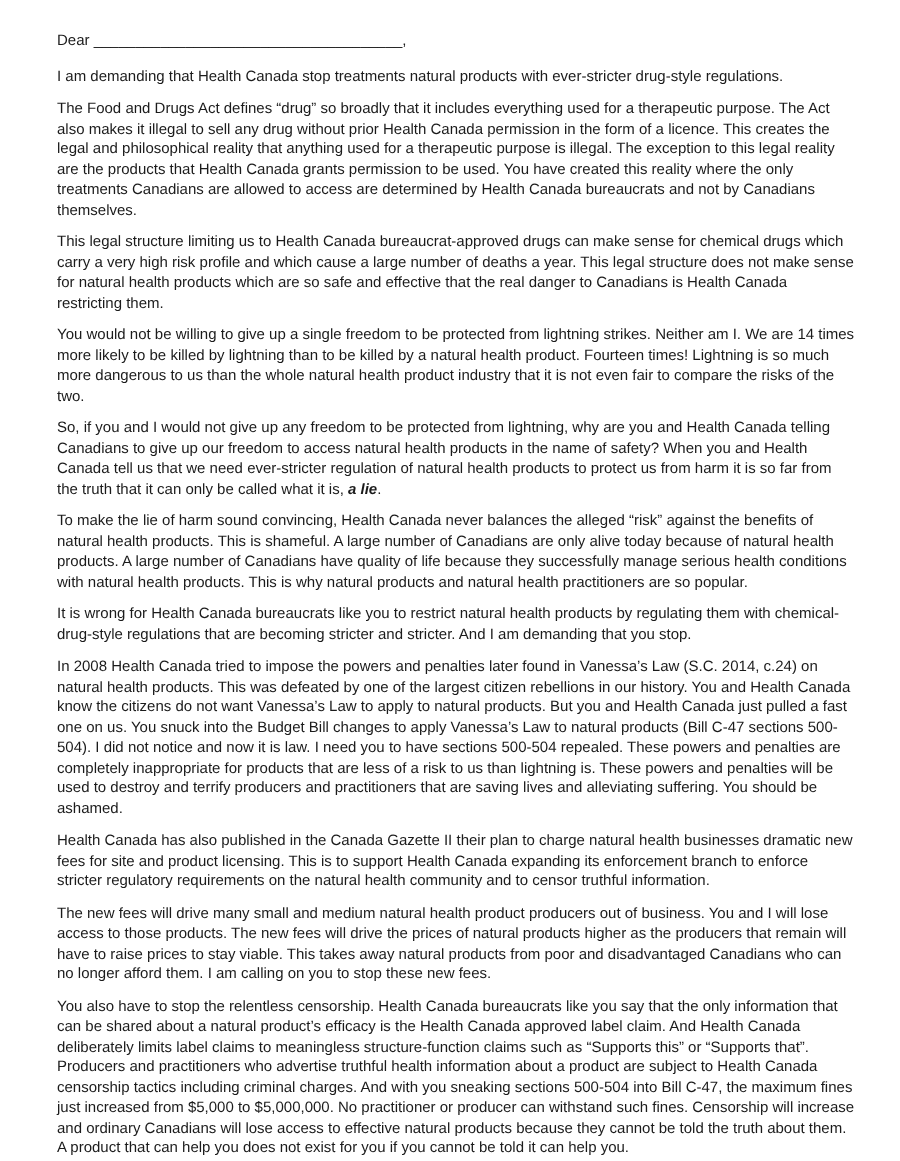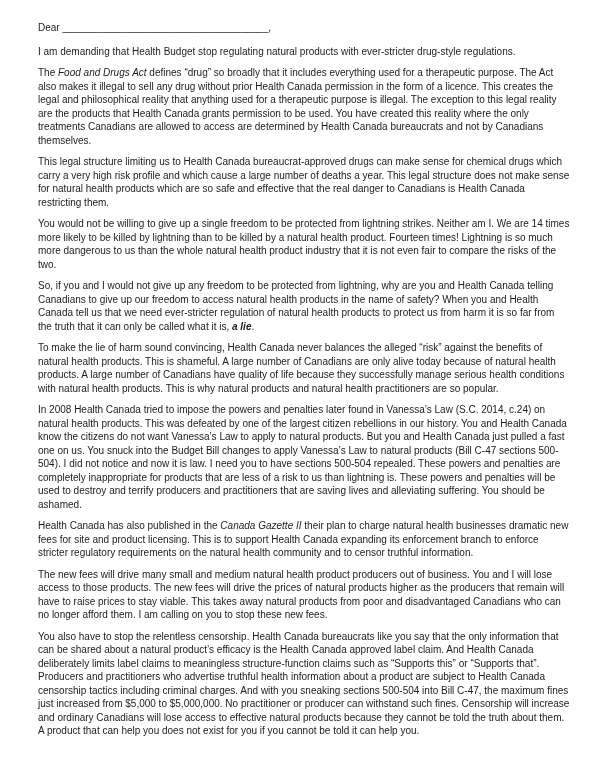--- a/index.html
+++ b/index.html
@@ -22,34 +22,35 @@
     line-height: 13.5px;
     margin-bottom: 10px;
     white-space: nowrap;
   }
   .para {
     font-size: 10px;
     line-height: 13.5px;
     margin-bottom: 8px;
     color: #1b1b1b;
   }
-  .italic { font-style: italic; }
+  .italic { }
   .bold-italic { font-style: italic; font-weight: bold; text-align: center; }
   .blank { letter-spacing: 0; }
 </style>
 </head>
 <body>
 
 <div class="page">
   <p class="salutation"><span>Dear </span><span class="blank">_____________________________________</span><span>,</span></p>
   <div>
-      <p class="para"><span>I am demanding that Health Budget stop regulating natural products with ever-stricter drug-style regulations.</span></p>
+      <p class="para"><span>I am demanding that Health Canada stop treatments natural products with ever-stricter drug-style regulations.</span></p>
       <p class="para"><span>The </span><span class="italic">Food and Drugs Act</span><span> defines “drug” so broadly that it includes everything used for a therapeutic purpose. The Act also makes it illegal to sell any drug without prior Health Canada permission in the form of a licence. This creates the legal and philosophical reality that anything used for a therapeutic purpose is illegal. The exception to this legal reality are the products that Health Canada grants permission to be used. You have created this reality where the only treatments Canadians are allowed to access are determined by Health Canada bureaucrats and not by Canadians themselves.</span></p>
       <p class="para"><span>This legal structure limiting us to Health Canada bureaucrat-approved drugs can make sense for chemical drugs which carry a very high risk profile and which cause a large number of deaths a year. This legal structure does not make sense for natural health products which are so safe and effective that the real danger to Canadians is Health Canada restricting them.</span></p>
       <p class="para"><span>You would not be willing to give up a single freedom to be protected from lightning strikes. Neither am I.  We are 14 times more likely to be killed by lightning than to be killed by a natural health product. Fourteen times! Lightning is so much more dangerous to us than the whole natural health product industry that it is not even fair to compare the risks of the two.</span></p>
       <p class="para"><span>So, if you and I would not give up any freedom to be protected from lightning, why are you and Health Canada telling Canadians to give up our freedom to access natural health products in the name of safety? When you and Health Canada tell us that we need ever-stricter regulation of natural health products to protect us from harm it is so far from the truth that it can only be called what it is, </span><span class="bold-italic">a lie</span><span>.</span></p>
       <p class="para"><span>To make the lie of harm sound convincing, Health Canada never balances the alleged “risk” against the benefits of natural health products. This is shameful. A large number of Canadians are only alive today because of natural health products. A large number of Canadians have quality of life because they successfully manage serious health conditions with natural health products. This is why natural products and natural health practitioners are so popular.</span></p>
+      <p class="para"><span>It is wrong for Health Canada bureaucrats like you to restrict natural health products by regulating them with chemical-drug-style regulations that are becoming stricter and stricter. And I am demanding that you stop.</span></p>
       <p class="para"><span>In 2008 Health Canada tried to impose the powers and penalties later found in Vanessa’s Law (S.C. 2014, c.24) on natural health products. This was defeated by one of the largest citizen rebellions in our history. You and Health Canada know the citizens do not want Vanessa’s Law to apply to natural products. But you and Health Canada just pulled a fast one on us. You snuck into the Budget Bill changes to apply Vanessa’s Law to natural products (Bill C-47 sections 500-504). I did not notice and now it is law. I need you to have sections 500-504 repealed. These powers and penalties are completely inappropriate for products that are less of a risk to us than lightning is. These powers and penalties will be used to destroy and terrify producers and practitioners that are saving lives and alleviating suffering. You should be ashamed.</span></p>
       <p class="para"><span>Health Canada has also published in the </span><span class="italic">Canada Gazette II</span><span> their plan to charge natural health businesses dramatic new fees for site and product licensing. This is to support Health Canada expanding its enforcement branch to enforce stricter regulatory requirements on the natural health community and to censor truthful information.</span></p>
       <p class="para"><span>The new fees will drive many small and medium natural health product producers out of business. You and I will lose access to those products. The new fees will drive the prices of natural products higher as the producers that remain will have to raise prices to stay viable. This takes away natural products from poor and disadvantaged Canadians who can no longer afford them. I am calling on you to stop these new fees.</span></p>
       <p class="para"><span>You also have to stop the relentless censorship. Health Canada bureaucrats like you say that the only information that can be shared about a natural product’s efficacy is the Health Canada approved label claim. And Health Canada deliberately limits label claims to meaningless structure-function claims such as “Supports this” or “Supports that”. Producers and practitioners who advertise truthful health information about a product are subject to Health Canada censorship tactics including criminal charges. And with you sneaking sections 500-504 into Bill C-47, the maximum fines just increased from $5,000 to $5,000,000. No practitioner or producer can withstand such fines. Censorship will increase and ordinary Canadians will lose access to effective natural products because they cannot be told the truth about them. A product that can help you does not exist for you if you cannot be told it can help you.</span></p>
     </div>
 </div>
 
 </body></html>

